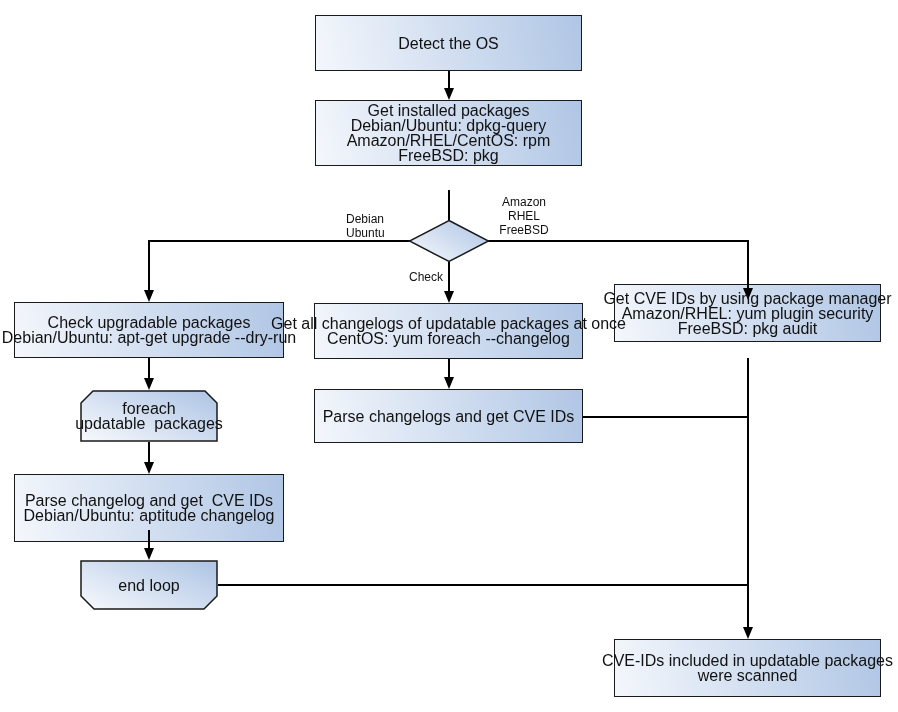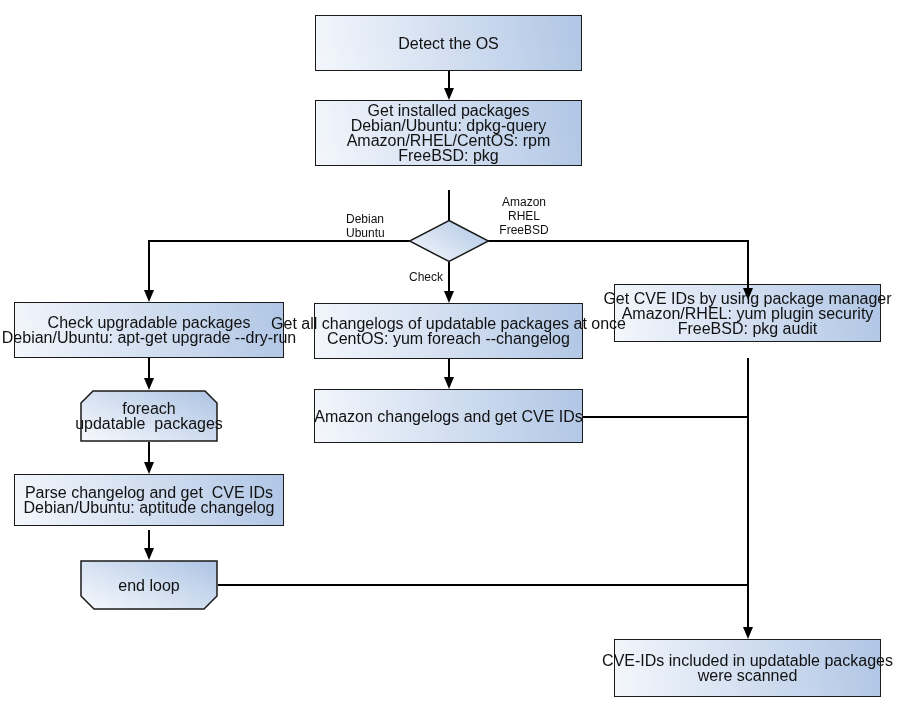--- a/index.html
+++ b/index.html
@@ -69,32 +69,32 @@
 Debian/Ubuntu: dpkg-query
 Amazon/RHEL/CentOS: rpm
 FreeBSD: pkg</span>
   </div>
 
   <div class="node rect" style="left:14px;top:302px;width:270px;height:56px;align-items:center;">
     <span class="label">Check upgradable packages
 Debian/Ubuntu: apt-get upgrade --dry-run</span>
   </div>
 
-  <div class="node rect" style="left:14px;top:474px;width:270px;height:52px;">
+  <div class="node rect" style="left:14px;top:474px;width:270px;height:68px;">
     <span class="label">Parse changelog and get  CVE IDs
 Debian/Ubuntu: aptitude changelog</span>
   </div>
 
   <div class="node rect" style="left:314px;top:303px;width:269px;height:56px;">
     <span class="label">Get all changelogs of updatable packages at once
 CentOS: yum foreach --changelog</span>
   </div>
 
   <div class="node rect" style="left:314px;top:389px;width:269px;height:54px;">
-    <span class="label">Amazon changelogs and get CVE IDs</span>
+    <span class="label">Parse changelogs and get CVE IDs</span>
   </div>
 
   <div class="node rect" style="left:614px;top:284px;width:267px;height:58px;">
     <span class="label">Get CVE IDs by using package manager
 Amazon/RHEL: yum plugin security
 FreeBSD: pkg audit</span>
   </div>
 
   <div class="node rect" style="left:614px;top:639px;width:267px;height:58px;">
     <span class="label">CVE-IDs included in updatable packages

